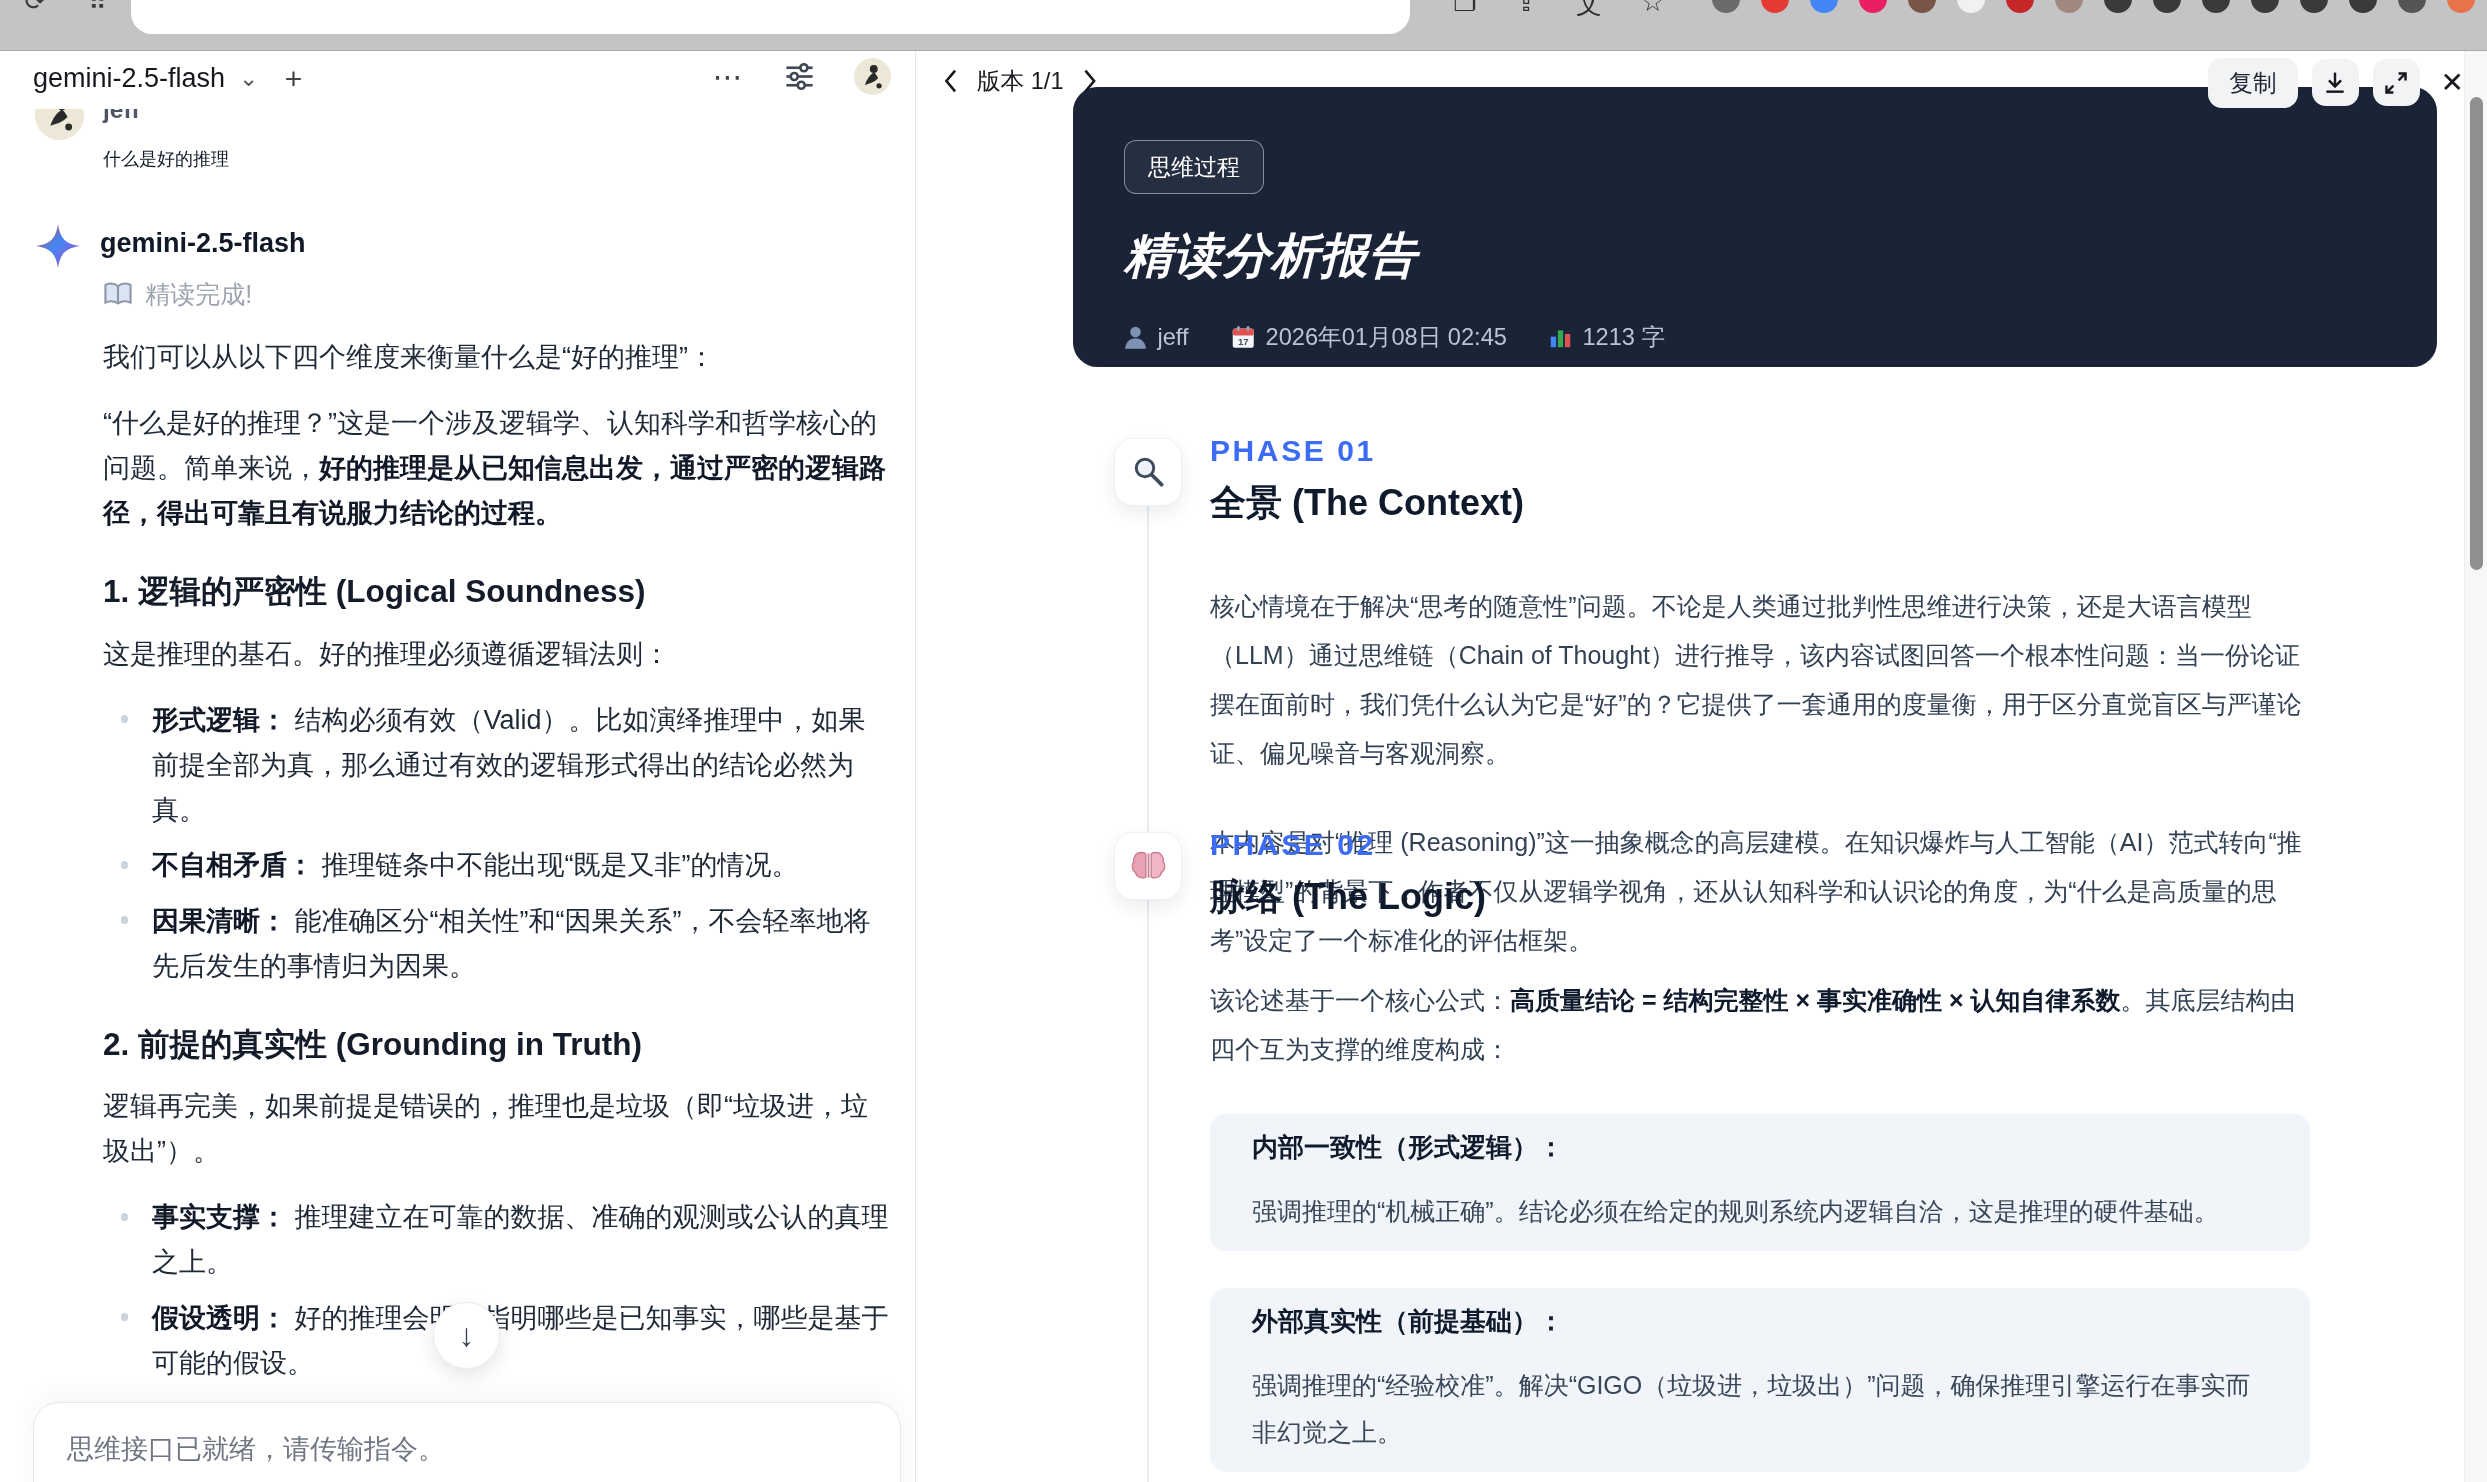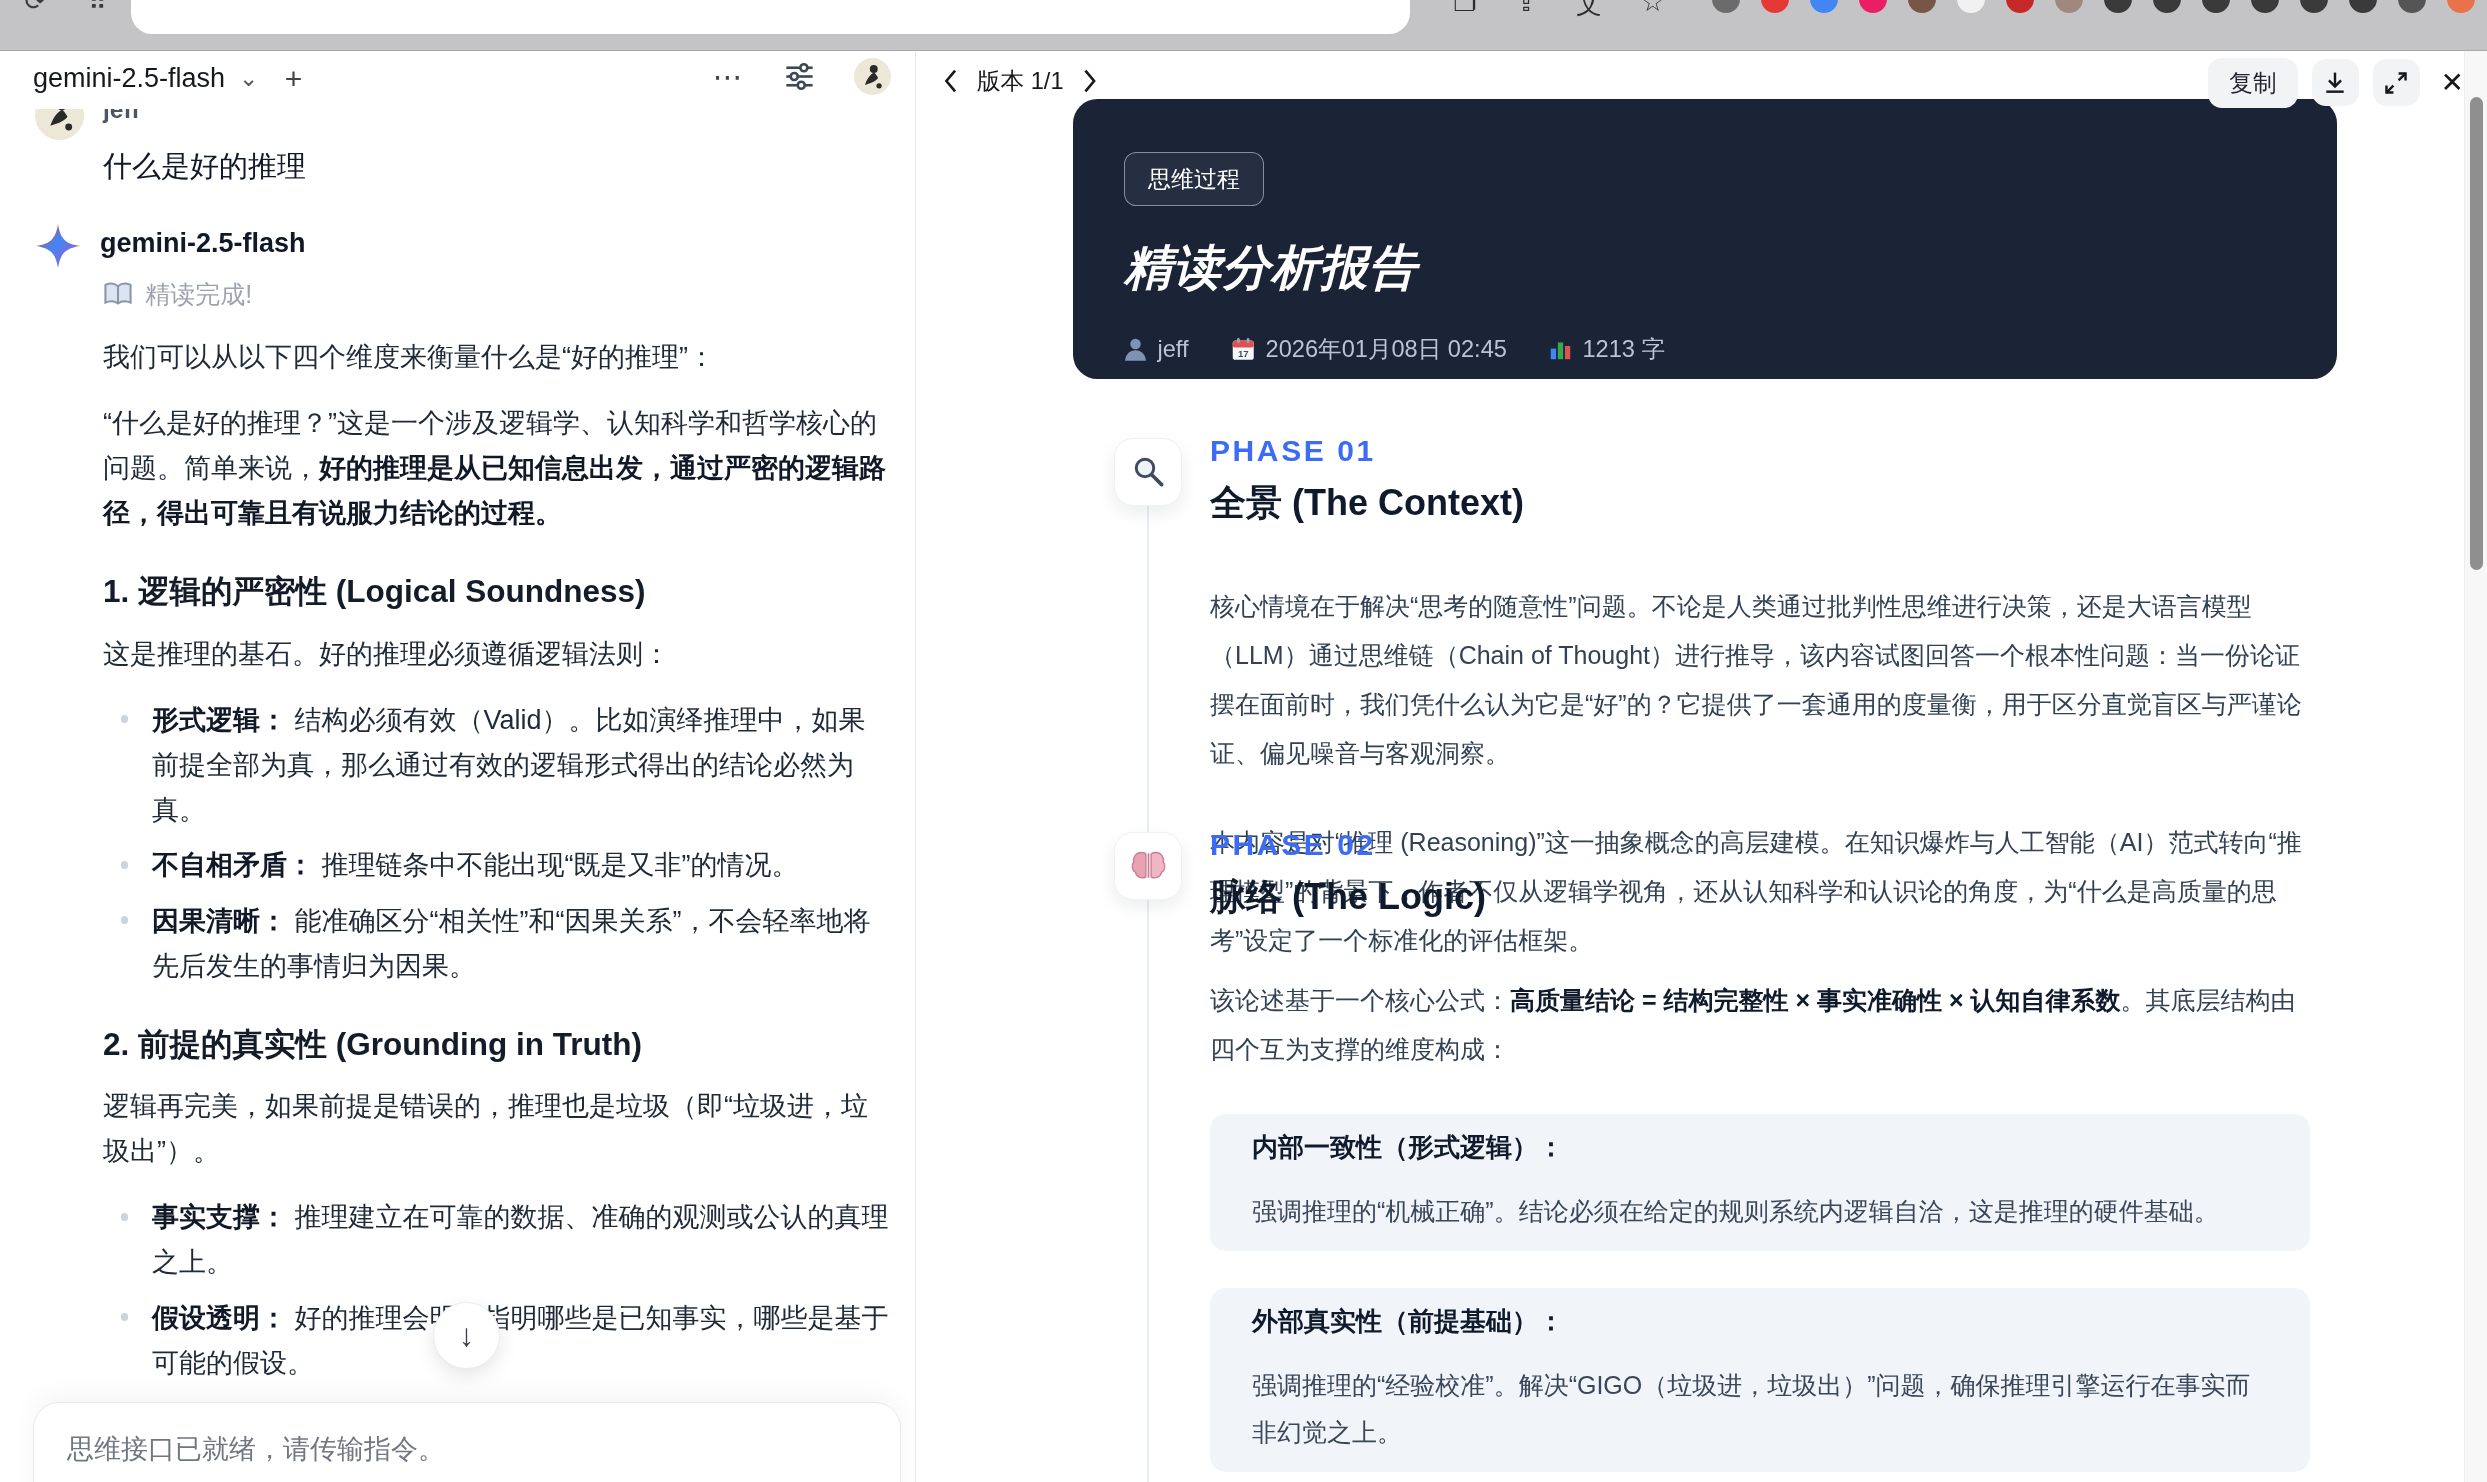--- a/index.html
+++ b/index.html
@@ -33,21 +33,21 @@
   .avatar-sm { width:37px; height:37px; border-radius:50%; background:#ece7d6; display:flex; align-items:center; justify-content:center; overflow:hidden; }
 
   
   .msg { position:absolute; left:35px; right:24.5px; }
   .msg-user { top:40px; }
   .msg-ai { top:172px; }
   .msg-head { display:flex; align-items:flex-start; gap:19px; }
   .avatar-lg { width:49px; height:49px; border-radius:50%; background:#ece7d6; flex:0 0 auto;
                display:flex; align-items:center; justify-content:center; overflow:hidden; }
   .u-name { font-size:24.5px; font-weight:600; color:#4b5563; padding-top:5.3px; }
-  .u-text { margin:7px 0 0 68px; font-size:29px; color:#111827; }
+  .u-text { margin:7px 0 0 68px; font-size:18px; color:#111827; }
   .ai-star { width:46px; height:46px; flex:0 0 auto; }
   .ai-name { font-size:27px; font-weight:700; color:#111827; padding-top:5.3px; }
   .ai-status { margin:8.8px 0 0 68px; font-size:25px; color:#9ca3af; display:flex; align-items:center; gap:12.3px; }
   .ai-body { margin:24.5px 0 0 68px; font-size:27px; line-height:45px; color:#1f2937; }
   .chat-p { margin-bottom:21px; }
   .chat-h { font-size:31.5px; font-weight:700; color:#141c2a; margin:33px 0 17.5px; }
   .chat-ul { list-style:none; margin:5.3px 0 8.8px; padding-left:49px; }
   .chat-ul li { position:relative; margin-bottom:10.5px; }
   .chat-ul li::before { content:''; position:absolute; left:-31.5px; top:17.5px; width:7.9px; height:7.9px;
                         border-radius:50%; background:#ccd3dc; }
@@ -67,21 +67,21 @@
   
   .rp-header { position:absolute; top:0; left:0; right:0; height:61px; z-index:5; }
   .ver-nav { position:absolute; left:26px; top:14px; display:flex; align-items:center; gap:17.5px; font-size:23.6px; color:#16181c; }
   .rp-actions { position:absolute; right:23px; top:7px; display:flex; align-items:center; gap:14px; }
   .pill { background:#f2f3f5; border-radius:14px; display:flex; align-items:center; justify-content:center; }
   .pill-copy { padding:8.8px 21px; font-size:23.6px; color:#1f2430; }
   .pill-sq { width:47px; height:47px; }
   .close-x { font-size:28px; color:#16181c; margin-left:7px; }
 
   .rp-scroll { position:absolute; top:0; left:0; right:23px; bottom:0; }
-  .hero { position:absolute; left:157px; top:48px; width:1264px; height:280px; background:#1b2437;
+  .hero { position:absolute; left:157px; top:36px; width:1364px; height:280px; background:#1b2437;
           border-radius:24.5px; overflow:hidden; }
   .hero-badge { display:inline-block; margin:53px 0 0 51px; padding:10.5px 23px; font-size:23px; color:#fff;
                 border:1.8px solid rgba(255,255,255,.45); border-radius:12.3px; background:rgba(255,255,255,.05); }
   .hero-title { margin:30px 0 0 51px; font-size:48px; font-weight:700; color:#fff; letter-spacing:0.9px;font-style:italic; }
   .hero-meta { margin:33px 0 0 51px; display:flex; align-items:center; gap:42px; font-size:23.6px; color:#b9c4d4; }
   .hero-meta .mi { display:flex; align-items:center; gap:10.5px; }
 
   .timeline { position:absolute; left:231px; top:411px; bottom:0; width:1.8px; background:#e9eef4; }
   .phase { position:absolute; left:198px; right:154px; }
   .phase--1 { top:383px; }

